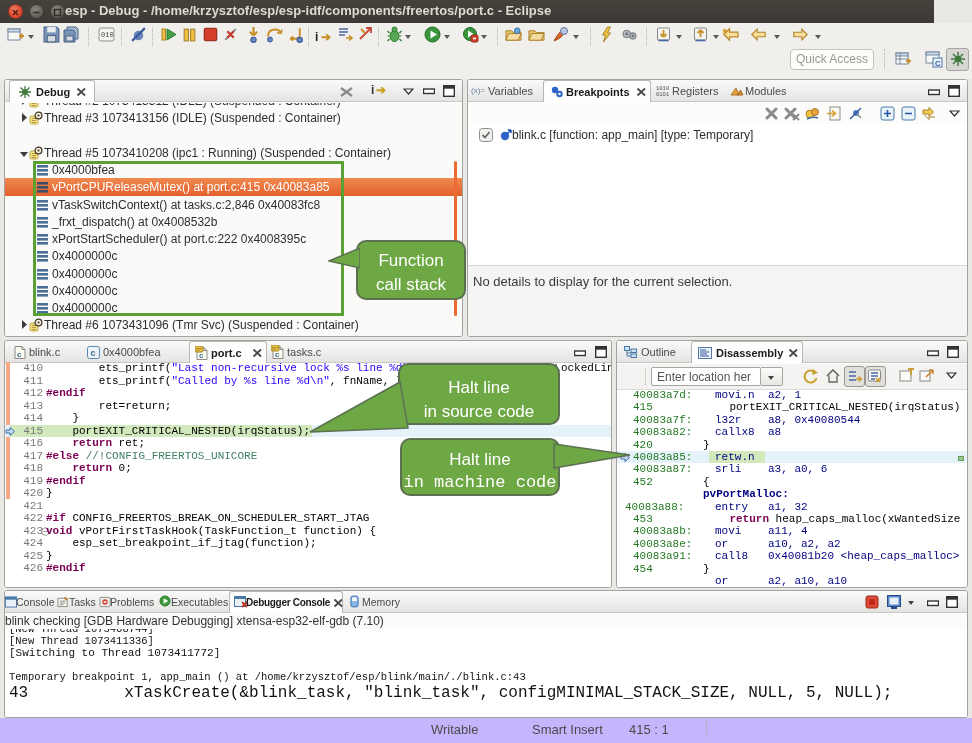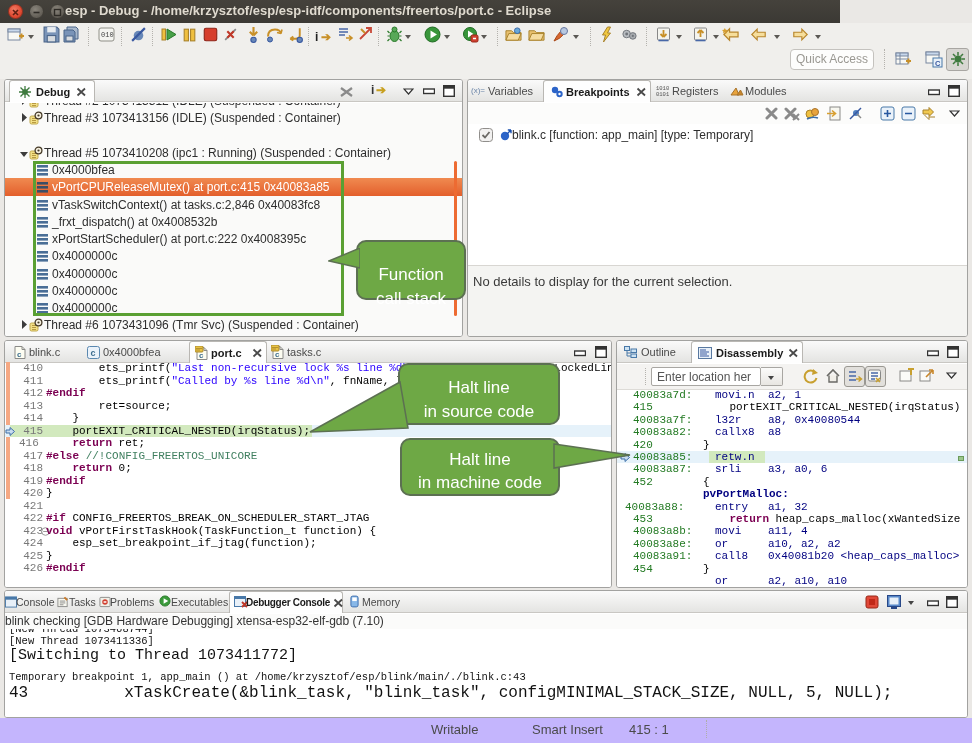--- a/index.html
+++ b/index.html
@@ -1,20 +1,20 @@
 <!DOCTYPE html>
 <html><head>
 <meta charset="utf-8">
 <style>
 * { margin:0; padding:0; box-sizing:border-box; }
 html,body { width:972px; height:743px; overflow:hidden; }
 body { background:#EAE8E5; font-family:"Liberation Sans", sans-serif; position:relative; }
 .abs { position:absolute; }
 
-#titlebar { position:absolute; left:0; top:0; width:840px; height:23px;
+#titlebar { position:absolute; left:0; top:0; width:934px; height:23px;
   background:linear-gradient(#45423C,#3B3934);text-align:center; }
 .winbtn { position:absolute; top:3.5px; width:15px; height:15px; border-radius:50%; }
 #titlebar .t { position:absolute; left:65px; top:3px; font-size:13px; font-weight:bold; color:#DFDACF; letter-spacing:0; }
 
 #toolbar { position:absolute; left:0; top:23px; width:972px; height:56px; background:#F0EFEC; }
 .tbi { position:absolute; top:3px; width:17px; height:17px; }
 .tsep { position:absolute; top:4px; width:1px; height:19px; border-left:1px dotted #B4B2AD; }
 .dd { position:absolute; top:12px; width:0; height:0; border-left:3.5px solid transparent; border-right:3.5px solid transparent; border-top:4px solid #5A5854; }
 #qa { position:absolute; left:790px; width:84px; height:21px; border:1px solid #C4C2BE; border-radius:4px; background:#FDFDFC; color:#9A9892; font-size:12px; text-align:center; line-height:19px; }
 
@@ -519,31 +519,31 @@
     </div>
   <div id="edbody" style="position:absolute; left:0; top:23px; right:0; bottom:0; background:#FFFFFF;">
       <div style="position:absolute; left:1px; top:-2px; width:4px; height:137px; background:#F5A883;"></div>
       <div class="code" style="position:absolute; left:14px; top:-2px; width:24px; text-align:right; color:#787878;">410</div>
       <div class="code" style="position:absolute; left:41px; top:-2px; color:#000;">        ets_printf(<span class="str">"Last non-recursive lock %s line %d\n"</span>, lastLockedFn, lastLockedLine);</div>
       <div class="code" style="position:absolute; left:14px; top:10.5px; width:24px; text-align:right; color:#787878;">411</div>
       <div class="code" style="position:absolute; left:41px; top:10.5px; color:#000;">        ets_printf(<span class="str">"Called by %s line %d\n"</span>, fnName, line);</div>
       <div class="code" style="position:absolute; left:14px; top:23px; width:24px; text-align:right; color:#787878;">412</div>
       <div class="code" style="position:absolute; left:41px; top:23px; color:#000;"><span class="kw">#endif</span></div>
       <div class="code" style="position:absolute; left:14px; top:35.5px; width:24px; text-align:right; color:#787878;">413</div>
-      <div class="code" style="position:absolute; left:41px; top:35.5px; color:#000;">        ret=source;</div>
+      <div class="code" style="position:absolute; left:41px; top:35.5px; color:#000;">        ret=return;</div>
       <div class="code" style="position:absolute; left:14px; top:48px; width:24px; text-align:right; color:#787878;">414</div>
       <div class="code" style="position:absolute; left:41px; top:48px; color:#000;">    }</div>
       <div style="position:absolute; left:0; top:60.5px; width:100%; height:12.5px; background:#E6F2FA;"></div>
       <div style="position:absolute; left:5px; top:60.5px; width:302px; height:12.5px; background:#D2E9BE;"></div>
       <svg style="position:absolute; left:0px; top:62.5px" width="10" height="9" viewBox="0 0 10 9">
         <polygon points="1,3 5,3 5,0.5 9.5,4.5 5,8.5 5,6 1,6" fill="#C8DCF0" stroke="#3E6FA8" stroke-width="1"></polygon>
       </svg>
       <div class="code" style="position:absolute; left:14px; top:60.5px; width:24px; text-align:right; color:#787878;">415</div>
       <div class="code" style="position:absolute; left:41px; top:60.5px; color:#000;">    portEXIT_CRITICAL_NESTED(irqStatus);</div>
-      <div class="code" style="position:absolute; left:14px; top:73px; width:24px; text-align:left; color:#787878;">416</div>
+      <div class="code" style="position:absolute; left:14px; top:73px; width:24px; text-align:right; color:#787878;">416</div>
       <div class="code" style="position:absolute; left:41px; top:73px; color:#000;">    <span class="kw">return</span> ret;</div>
       <div class="code" style="position:absolute; left:14px; top:85.5px; width:24px; text-align:right; color:#787878;">417</div>
       <div class="code" style="position:absolute; left:41px; top:85.5px; color:#000;"><span class="kw">#else</span> <span class="com">//!CONFIG_FREERTOS_UNICORE</span></div>
       <div class="code" style="position:absolute; left:14px; top:98px; width:24px; text-align:right; color:#787878;">418</div>
       <div class="code" style="position:absolute; left:41px; top:98px; color:#000;">    <span class="kw">return</span> 0;</div>
       <div class="code" style="position:absolute; left:14px; top:110.5px; width:24px; text-align:right; color:#787878;">419</div>
       <div class="code" style="position:absolute; left:41px; top:110.5px; color:#000;"><span class="kw">#endif</span></div>
       <div class="code" style="position:absolute; left:14px; top:123px; width:24px; text-align:right; color:#787878;">420</div>
       <div class="code" style="position:absolute; left:41px; top:123px; color:#000;">}</div>
       <div class="code" style="position:absolute; left:14px; top:135.5px; width:24px; text-align:right; color:#787878;">421</div>
@@ -749,51 +749,51 @@
         <rect x="0.7" y="0.7" width="10.6" height="10.6" fill="#fff" stroke="#333" stroke-width="1.4"></rect>
         <rect x="0.7" y="0.7" width="10.6" height="3" fill="#333"></rect>
       </svg>
     </div>
   <div style="position:absolute; left:0; top:23px; right:0; height:15px; background:#FBFBFA;">
     <div style="position:absolute; left:0px; top:0px; font-size:12px; color:#333;">blink checking [GDB Hardware Debugging] xtensa-esp32-elf-gdb (7.10)</div>
   </div>
   <div id="conbody" style="position:absolute; left:0; top:38px; right:0; bottom:0; background:#fff; overflow:hidden;">
       <div class="code" style="position:absolute; left:4px; top:-6px; font-size:10.5px; color:#111;">[New Thread 1073468744]</div>
       <div class="code" style="position:absolute; left:4px; top:6.1px; font-size:10.5px; color:#111;">[New Thread 1073411336]</div>
-      <div class="code" style="position:absolute; left:4px; top:18.2px; font-size:15px; color:#111;">[Switching to Thread 1073411772]</div>
+      <div class="code" style="position:absolute; left:4px; top:18.2px; font-size:11px; color:#111;">[Switching to Thread 1073411772]</div>
       <div class="code" style="position:absolute; left:4px; top:30.299999999999997px; font-size:10.5px; color:#111;"></div>
       <div class="code" style="position:absolute; left:4px; top:42.4px; font-size:10.5px; color:#111;">Temporary breakpoint 1, app_main () at /home/krzysztof/esp/blink/main/./blink.c:43</div>
       <div class="code" style="position:absolute; left:4px; top:54.5px; font-size:16px; color:#111;">43          xTaskCreate(&amp;blink_task, "blink_task", configMINIMAL_STACK_SIZE, NULL, 5, NULL);</div>
     </div>
 </div>
 
 <div class="abs" style="left:0; top:718px; width:972px; height:33px; background:#c4b5fd;">
   <div class="abs" style="left:431px; top:4px; font-size:13px; color:#4A4A4A;">Writable</div>
   <div class="abs" style="left:532px; top:4px; font-size:13px; color:#4A4A4A;">Smart Insert</div>
   <div class="abs" style="left:629px; top:4px; font-size:13px; color:#4A4A4A;">415&nbsp;:&nbsp;1</div>
   <div class="abs" style="left:706px; top:2px; height:18px; border-left:1px dotted #B0AEA9;"></div>
 </div>
 
 <div class="abs" style="left:33px; top:161px; width:311px; height:155px; border:3px solid #5AA033; z-index:40;"></div>
 
 <div class="callout" id="co1" style="left:356px; top:240px; width:110px; height:60px;">
-  <div style="margin-top:21px; line-height:24px;">Function</div>
+  <div style="margin-top:7px; line-height:24px;">Function</div>
     <div style="line-height:24px;">call stack</div>
 </div>
 <svg class="abs" style="left:328px; top:248px; z-index:51;" width="32" height="26" viewBox="0 0 32 26">
     <polygon points="32,0 1,13 32,20" fill="#6EA845" stroke="#5C7052" stroke-width="1.5"></polygon>
   </svg>
 
 <div class="callout" id="co2" style="left:398px; top:363px; width:162px; height:62px;">
   <div style="margin-top:11px; line-height:24px;">Halt line</div>
     <div style="line-height:24px;">in source code</div>
 </div>
 <svg class="abs" style="left:308px; top:380px; z-index:51;" width="102" height="56" viewBox="0 0 102 56">
     <polygon points="92,2 2,52 100,48" fill="#6EA845" stroke="#5C7052" stroke-width="1.5"></polygon>
   </svg>
 
 <div class="callout" id="co3" style="left:400px; top:438px; width:160px; height:58px;">
   <div style="margin-top:8px; line-height:23px;">Halt line</div>
-    <div style="line-height:23px;">in machine code</div>
+    <div style="line-height:23px;font-family:Liberation Mono, monospace;">in machine code</div>
 </div>
 <svg class="abs" style="left:552px; top:442px; z-index:51;" width="80" height="30" viewBox="0 0 80 30">
     <polygon points="2,2 78,13 2,26" fill="#6EA845" stroke="#5C7052" stroke-width="1.5"></polygon>
   </svg>
 
 </body></html>

